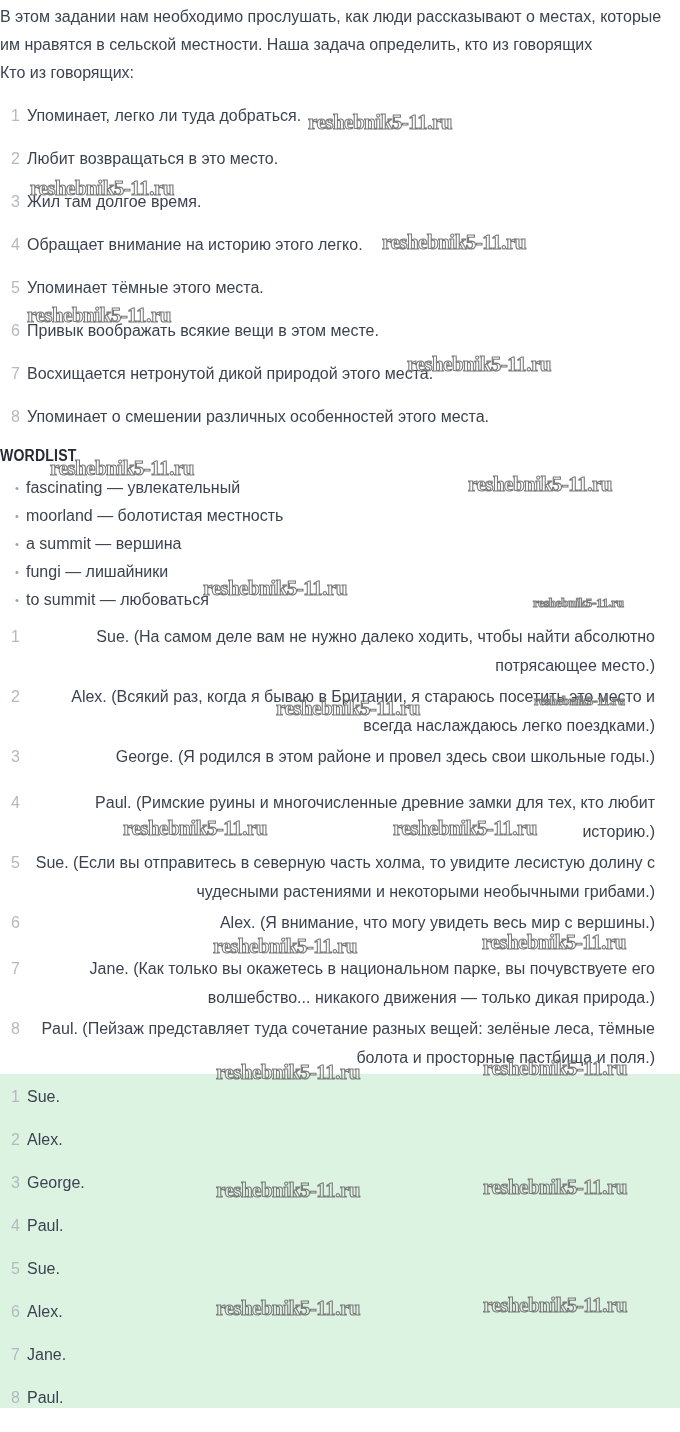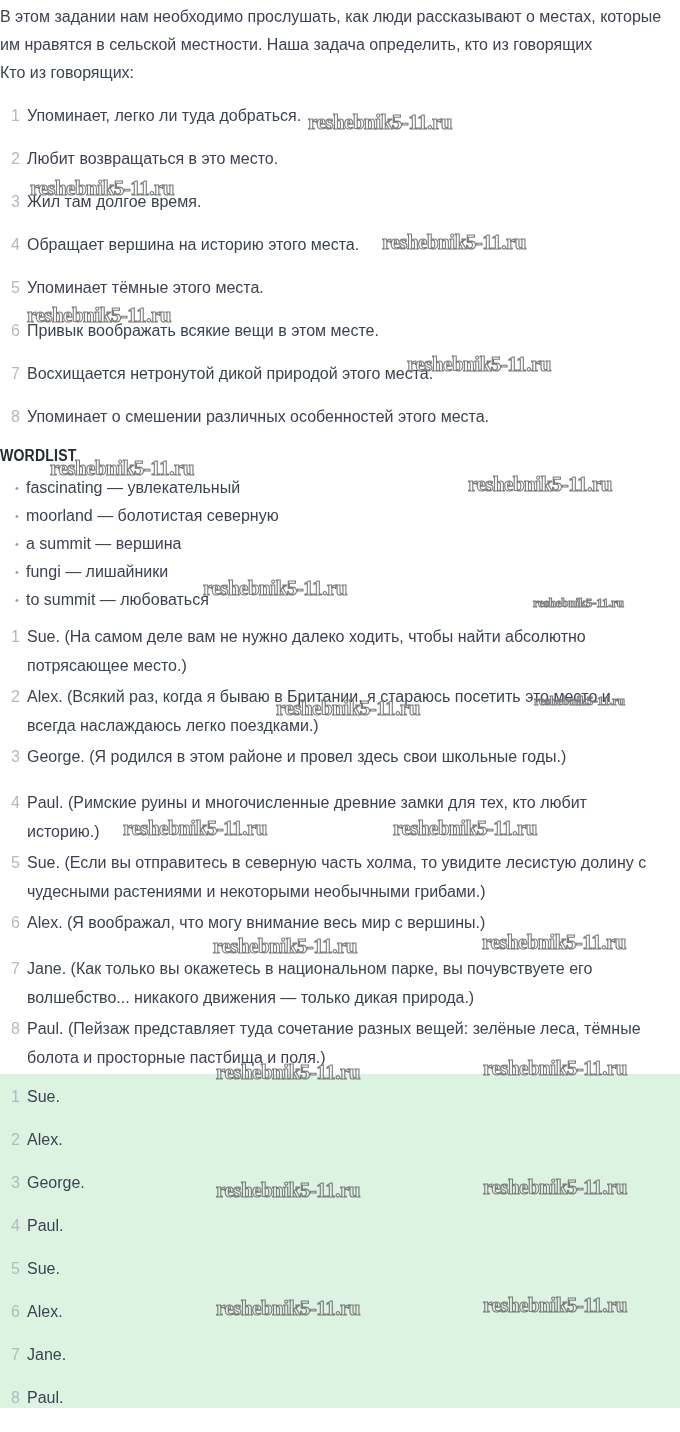--- a/index.html
+++ b/index.html
@@ -45,21 +45,21 @@
   }
   .wordlist { margin:8px 0 0 0; padding:0; list-style:none; }
   .wordlist li { display:flex; line-height:27px; }
   .bullet {
     flex:0 0 11px; margin-left:15px;
     font-size:11px; color:#9ba1a7; padding-top:1px;
   }
 
   .speaker-list { margin-top:8px; }
   .sp-row { display:flex; line-height:29px; min-height:44px; margin-bottom:2px; }
-  .sp-row .txt { max-width:630px; }
+  .sp-row .txt { max-width:630px;text-align:right; }
 
   .answers {
     background:#ddf3e2;
     width:680px; height:334px; overflow:hidden;
     padding-top:9px;
   }
 
   
   .wm {
     position:absolute; z-index:5;
@@ -93,21 +93,21 @@
     <div class="row">
       <span class="num">2</span>
       <span class="txt">Любит возвращаться в это место.</span>
     </div>
     <div class="row">
       <span class="num">3</span>
       <span class="txt">Жил там долгое время.</span>
     </div>
     <div class="row">
       <span class="num">4</span>
-      <span class="txt">Обращает вершина на историю этого места.</span>
+      <span class="txt">Обращает внимание на историю этого легко.</span>
     </div>
     <div class="row">
       <span class="num">5</span>
       <span class="txt">Упоминает тёмные этого места.</span>
     </div>
     <div class="row">
       <span class="num">6</span>
       <span class="txt">Привык воображать всякие вещи в этом месте.</span>
     </div>
     <div class="row">
@@ -122,21 +122,21 @@
 
   <div class="wordlist-heading">WORDLIST</div>
 
   <ul class="wordlist">
     <li>
       <span class="bullet">•</span>
       <span class="txt">fascinating — увлекательный</span>
     </li>
     <li>
       <span class="bullet">•</span>
-      <span class="txt">moorland — болотистая северную</span>
+      <span class="txt">moorland — болотистая местность</span>
     </li>
     <li>
       <span class="bullet">•</span>
       <span class="txt">a summit — вершина</span>
     </li>
     <li>
       <span class="bullet">•</span>
       <span class="txt">fungi — лишайники</span>
     </li>
     <li>
@@ -161,21 +161,21 @@
     <div class="sp-row">
       <span class="num">4</span>
       <span class="txt"><span>Paul.</span> <span>(Римские руины и многочисленные древние замки для тех, кто любит историю.)</span></span>
     </div>
     <div class="sp-row">
       <span class="num">5</span>
       <span class="txt"><span>Sue.</span> <span>(Если вы отправитесь в северную часть холма, то увидите лесистую долину с чудесными растениями и некоторыми необычными грибами.)</span></span>
     </div>
     <div class="sp-row">
       <span class="num">6</span>
-      <span class="txt"><span>Alex.</span> <span>(Я воображал, что могу внимание весь мир с вершины.)</span></span>
+      <span class="txt"><span>Alex.</span> <span>(Я внимание, что могу увидеть весь мир с вершины.)</span></span>
     </div>
     <div class="sp-row">
       <span class="num">7</span>
       <span class="txt"><span>Jane.</span> <span>(Как только вы окажетесь в национальном парке, вы почувствуете его волшебство... никакого движения — только дикая природа.)</span></span>
     </div>
     <div class="sp-row">
       <span class="num">8</span>
       <span class="txt"><span>Paul.</span> <span>(Пейзаж представляет туда сочетание разных вещей: зелёные леса, тёмные болота и просторные пастбища и поля.)</span></span>
     </div>
   </div>

